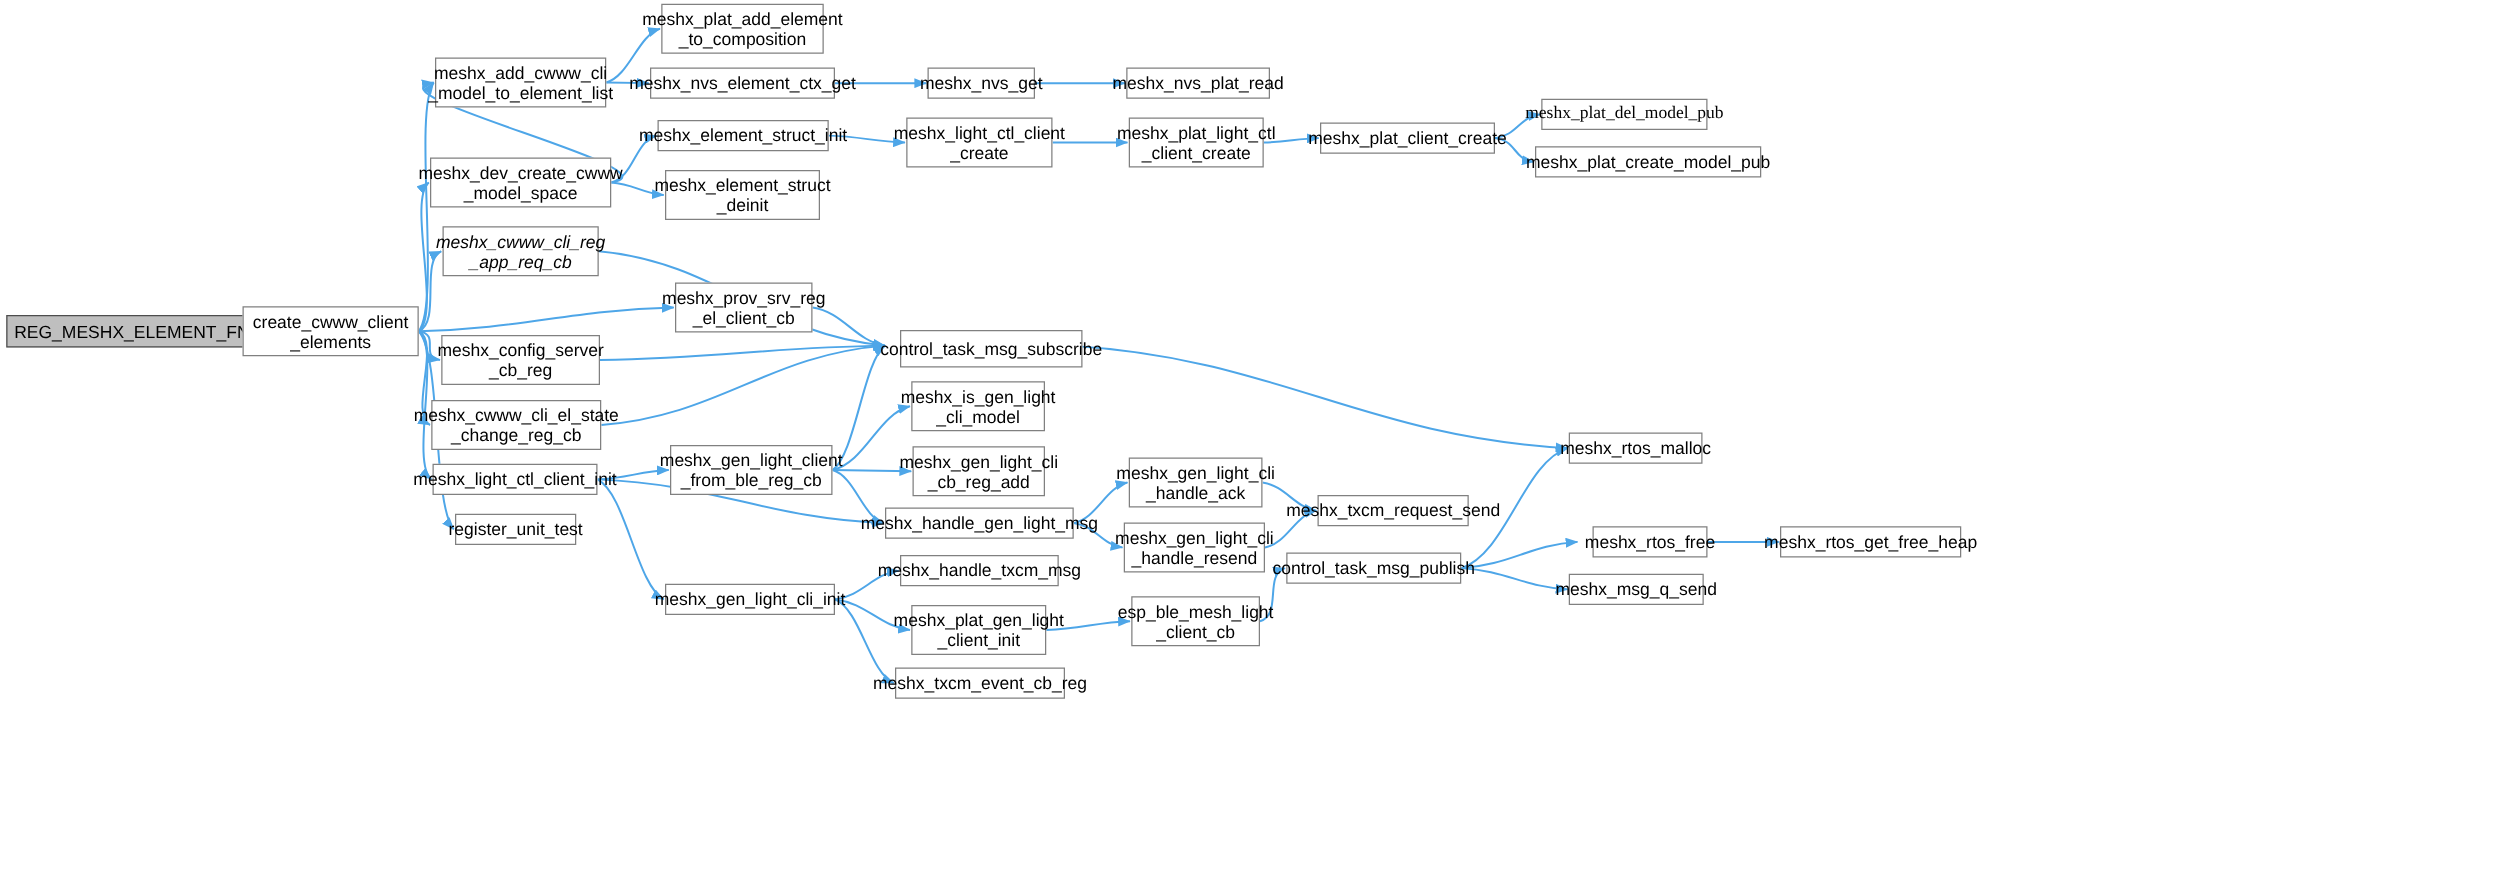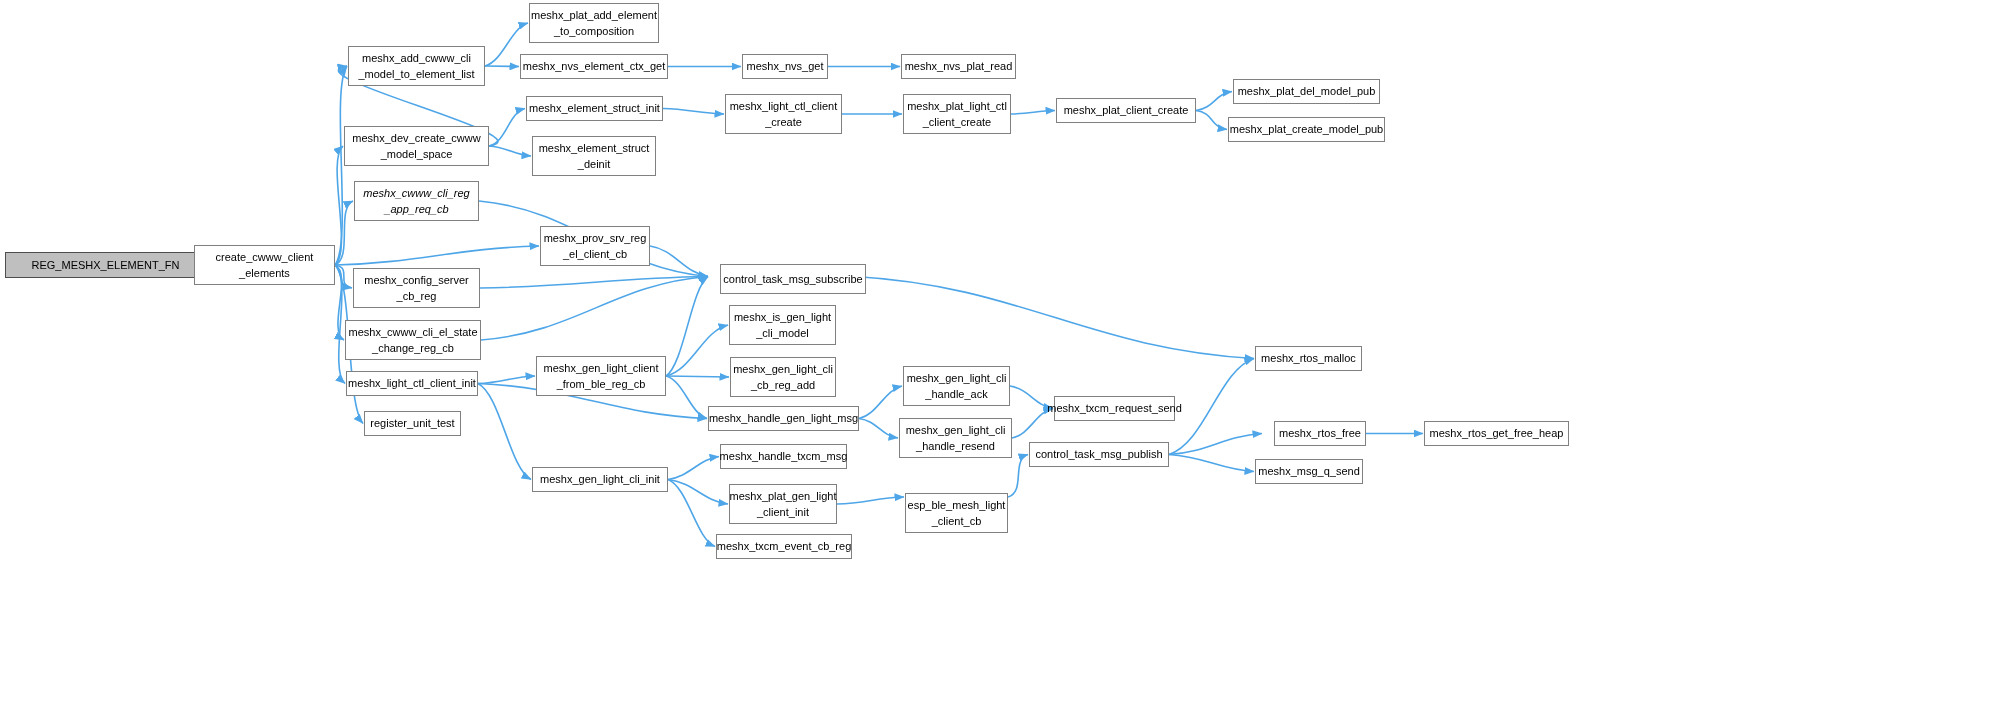--- a/index.html
+++ b/index.html
@@ -14,21 +14,21 @@
   .node{
     position:absolute;
     box-sizing:border-box;
     background:#ffffff;
     border:1px solid #808080;
     display:flex;
     align-items:center;
     justify-content:center;
     text-align:center;
     color:#000000;
-    font-size:11px;
+    font-size:14px;
     line-height:16.5px;
     letter-spacing:0px;
     white-space:pre-line;
     padding:0 5px;
   }
   .node.root{
     background:#bfbfbf;
     border:1px solid #4d4d4d;
   }
 </style>
@@ -129,25 +129,25 @@
       <div class="node" style="left: 729px; top: 484px; width: 108px; height: 40px;">meshx_plat_gen_light
 _client_init</div>
       <div class="node" style="left: 716px; top: 534px; width: 136px; height: 25px;">meshx_txcm_event_cb_reg</div>
       <div class="node" style="left: 901px; top: 54px; width: 115px; height: 25px;">meshx_nvs_plat_read</div>
       <div class="node" style="left: 903px; top: 94px; width: 108px; height: 40px;">meshx_plat_light_ctl
 _client_create</div>
       <div class="node" style="left: 903px; top: 366px; width: 107px; height: 40px;">meshx_gen_light_cli
 _handle_ack</div>
       <div class="node" style="left: 899px; top: 418px; width: 113px; height: 40px;">meshx_gen_light_cli
 _handle_resend</div>
-      <div class="node" style="left: 905px; top: 477px; width: 103px; height: 40px; margin-top: 16px;">esp_ble_mesh_light
+      <div class="node" style="left: 905px; top: 477px; width: 103px; height: 40px;">esp_ble_mesh_light
 _client_cb</div>
       <div class="node" style="left: 1056px; top: 98px; width: 140px; height: 25px;">meshx_plat_client_create</div>
       <div class="node" style="left: 1054px; top: 396px; width: 121px; height: 25px;">meshx_txcm_request_send</div>
       <div class="node" style="left: 1029px; top: 442px; width: 140px; height: 25px;">control_task_msg_publish</div>
-      <div class="node" style="left: 1233px; top: 79px; width: 147px; height: 25px;">meshx_plat_del_model_pub</div>
-      <div class="node" style="left: 1228px; top: 117px; width: 157px; height: 25px;">meshx_plat_create_model_pub</div>
+      <div class="node" style="left: 1233px; top: 79px; width: 133px; height: 25px; font-family: Liberation Serif, serif;">meshx_plat_del_model_pub</div>
+      <div class="node" style="left: 1228px; top: 117px; width: 181px; height: 25px;">meshx_plat_create_model_pub</div>
       <div class="node" style="left: 1255px; top: 346px; width: 107px; height: 25px;">meshx_rtos_malloc</div>
       <div class="node" style="left: 1263px; top: 421px; width: 92px; height: 25px; margin-left: 11px;">meshx_rtos_free</div>
       <div class="node" style="left: 1255px; top: 459px; width: 108px; height: 25px; text-align: right;">meshx_msg_q_send</div>
       <div class="node" style="left: 1424px; top: 421px; width: 145px; height: 25px;">meshx_rtos_get_free_heap</div>
     </div>
 </div>
 
 </body></html>

